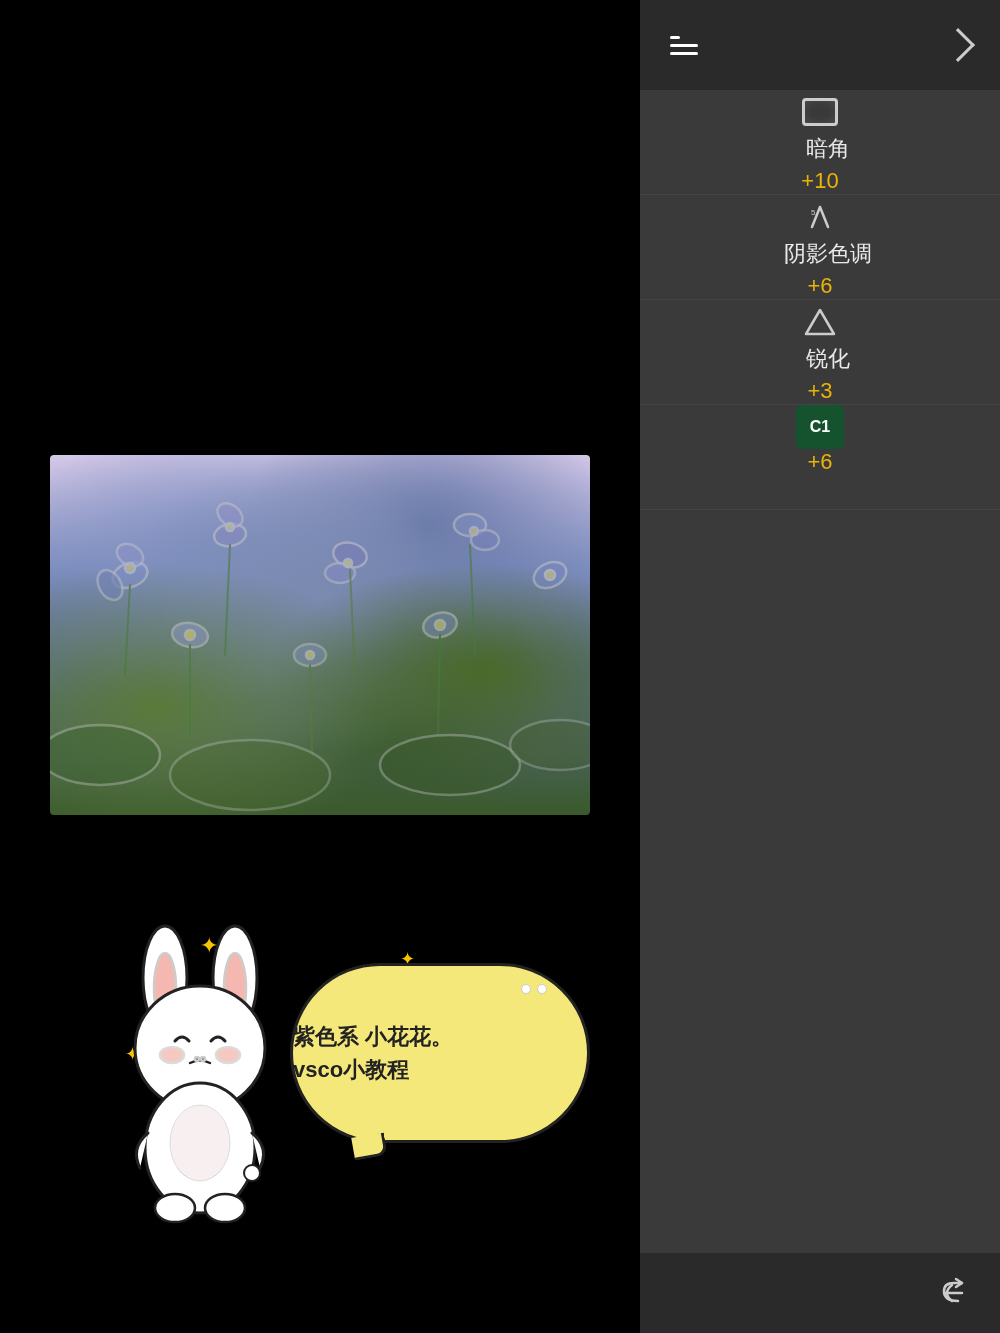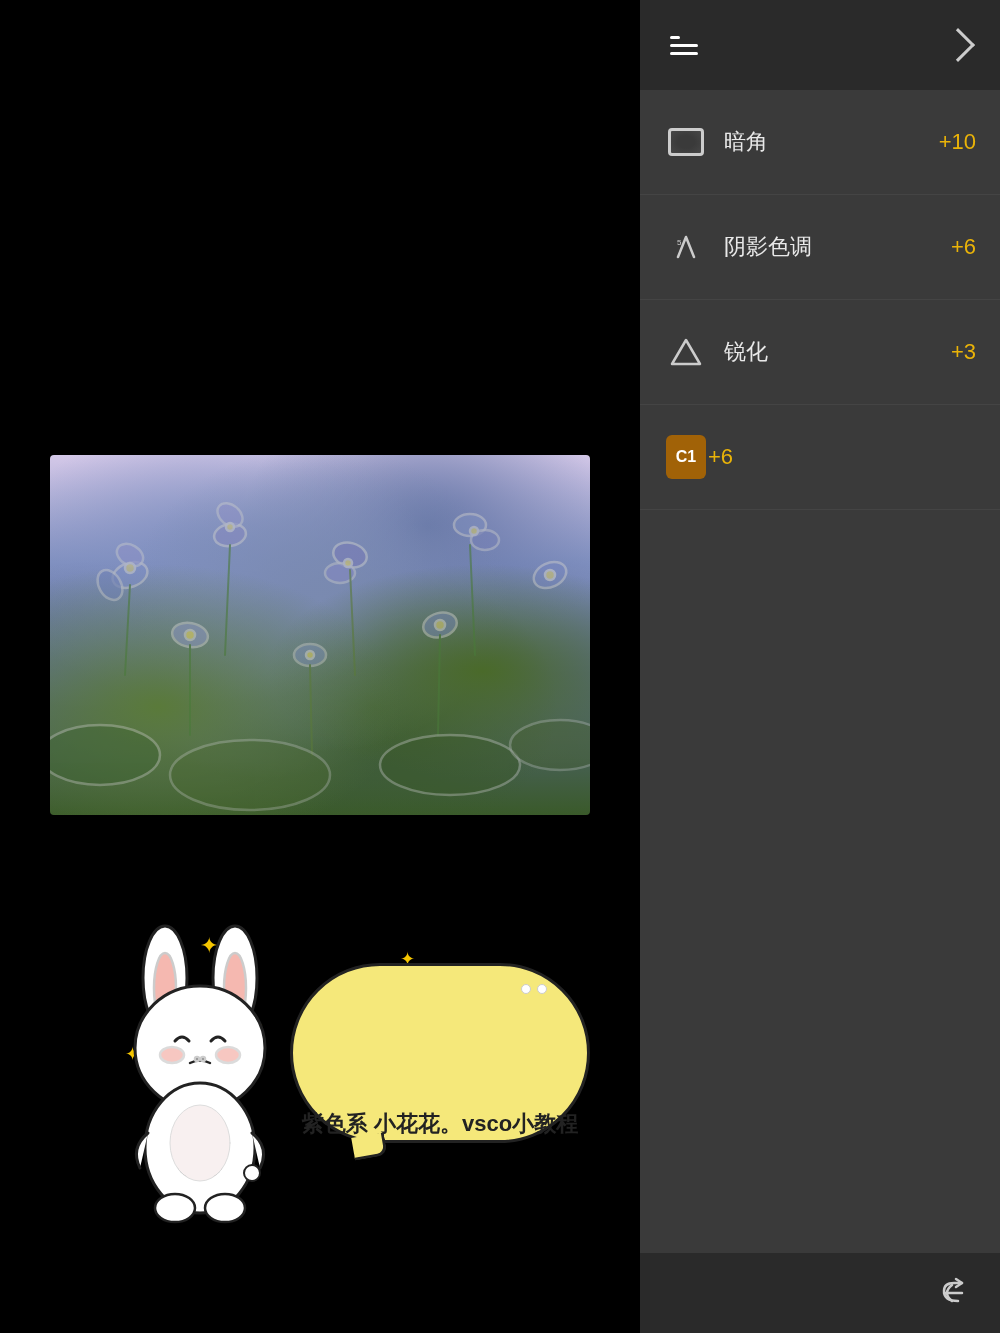--- a/index.html
+++ b/index.html
@@ -73,23 +73,23 @@
     .speech-bubble {
       position: absolute;
       right: 20px;
       top: 60px;
       width: 300px;
       height: 180px;
       background: #f5e87a;
       border-radius: 90px;
       border: 3px solid #222;
       display: flex;
-      align-items: flex-end;
+      align-items: flex-start;
       justify-content: center;
-      flex-direction: row;
+      flex-direction: column;
     }
 
     .speech-bubble::after {
       content: '';
       position: absolute;
       bottom: -18px;
       left: 60px;
       width: 30px;
       height: 20px;
       background: #f5e87a;
@@ -175,20 +175,21 @@
     }
 
     
     .adj-item {
       height: 105px;
       display: flex;
       align-items: center;
       padding: 0 24px;
       border-bottom: 1px solid #444;
       cursor: pointer;
+      flex-direction: column;
     }
 
     .adj-icon {
       width: 44px;
       height: 44px;
       display: flex;
       align-items: center;
       justify-content: center;
       flex-shrink: 0;
     }
@@ -211,23 +212,23 @@
     .icon-vignette {
       width: 36px;
       height: 28px;
       border-radius: 4px;
       border: 3px solid #ccc;
       background: radial-gradient(ellipse at center, transparent 40%, rgba(80,80,80,0.6) 100%);
     }
 
     
     .preset-badge {
-      width: 40px;
+      width: 48px;
       height: 44px;
-      background: #a16207;
+      background: #14532d;
       border-radius: 6px;
       display: flex;
       align-items: center;
       justify-content: center;
       font-size: 16px;
       font-weight: 700;
       color: #fff;
       flex-shrink: 0;
     }
 

